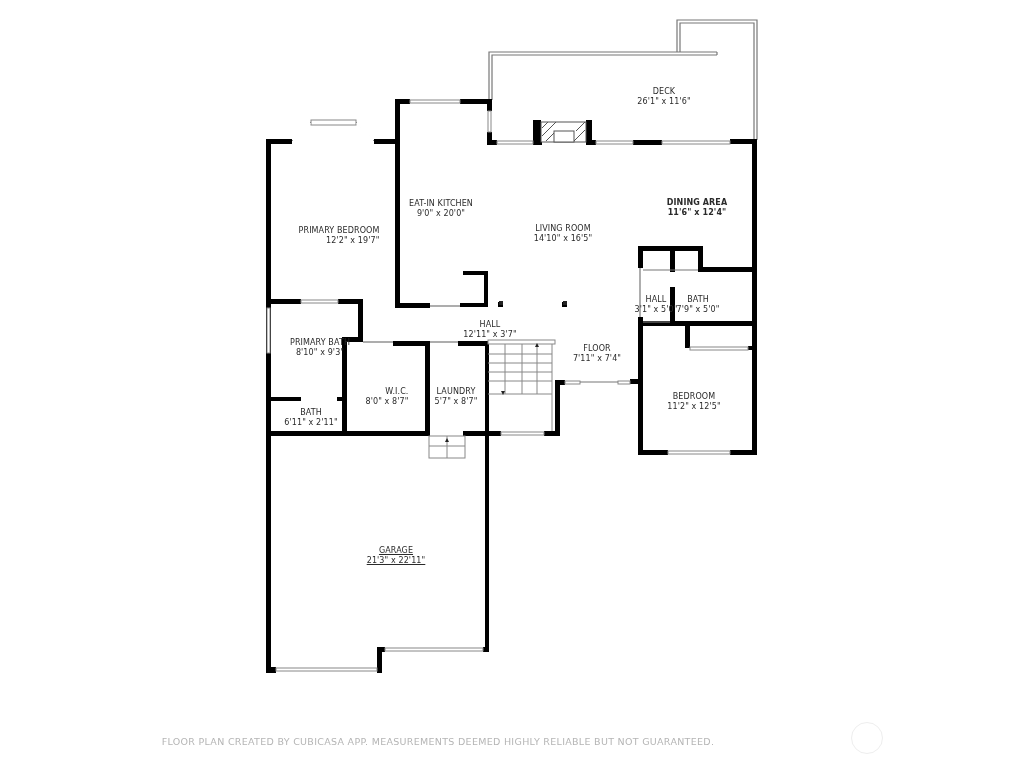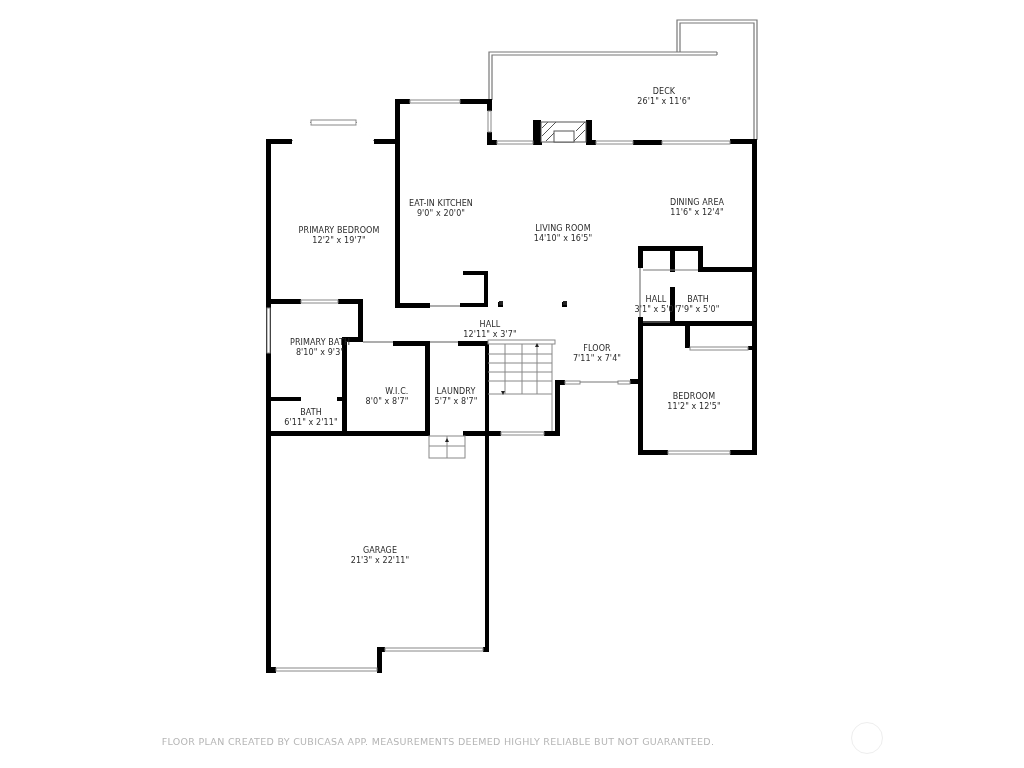--- a/index.html
+++ b/index.html
@@ -176,25 +176,25 @@
   <span class="dims">26'1" x 11'6"</span>
 </div>
 <div class="room-label" style="left:441px; top:199px;">
   <span class="name">EAT-IN KITCHEN</span>
   <span class="dims">9'0" x 20'0"</span>
 </div>
 <div class="room-label" style="left:563px; top:224px;">
   <span class="name">LIVING ROOM</span>
   <span class="dims">14'10" x 16'5"</span>
 </div>
-<div class="room-label" style="left:697px; top:198px;">
+<div class="room-label" style="left:697px; top:198px;font-weight:bold;">
   <span class="name">DINING AREA</span>
   <span class="dims">11'6" x 12'4"</span>
 </div>
-<div class="room-label" style="left:339px; top:226px;">
+<div class="room-label" style="left:339px; top:226px;text-align:right;">
   <span class="name">PRIMARY BEDROOM</span>
   <span class="dims">12'2" x 19'7"</span>
 </div>
 <div class="room-label" style="left:656px; top:295px;">
   <span class="name">HALL</span>
   <span class="dims">3'1" x 5'0"</span>
 </div>
 <div class="room-label" style="left:698px; top:295px;">
   <span class="name">BATH</span>
   <span class="dims">7'9" x 5'0"</span>
@@ -220,19 +220,19 @@
   <span class="dims">5'7" x 8'7"</span>
 </div>
 <div class="room-label" style="left:694px; top:392px;">
   <span class="name">BEDROOM</span>
   <span class="dims">11'2" x 12'5"</span>
 </div>
 <div class="room-label" style="left:311px; top:408px;">
   <span class="name">BATH</span>
   <span class="dims">6'11" x 2'11"</span>
 </div>
-<div class="room-label" style="left:380px; top:546px;">
+<div class="room-label" style="left:396px; top:546px;text-decoration:underline;">
   <span class="name">GARAGE</span>
   <span class="dims">21'3" x 22'11"</span>
 </div>
 
 <div class="footer">FLOOR PLAN CREATED BY CUBICASA APP. MEASUREMENTS DEEMED HIGHLY RELIABLE BUT NOT GUARANTEED.</div>
 <div class="compass"></div>
 
 </body></html>

